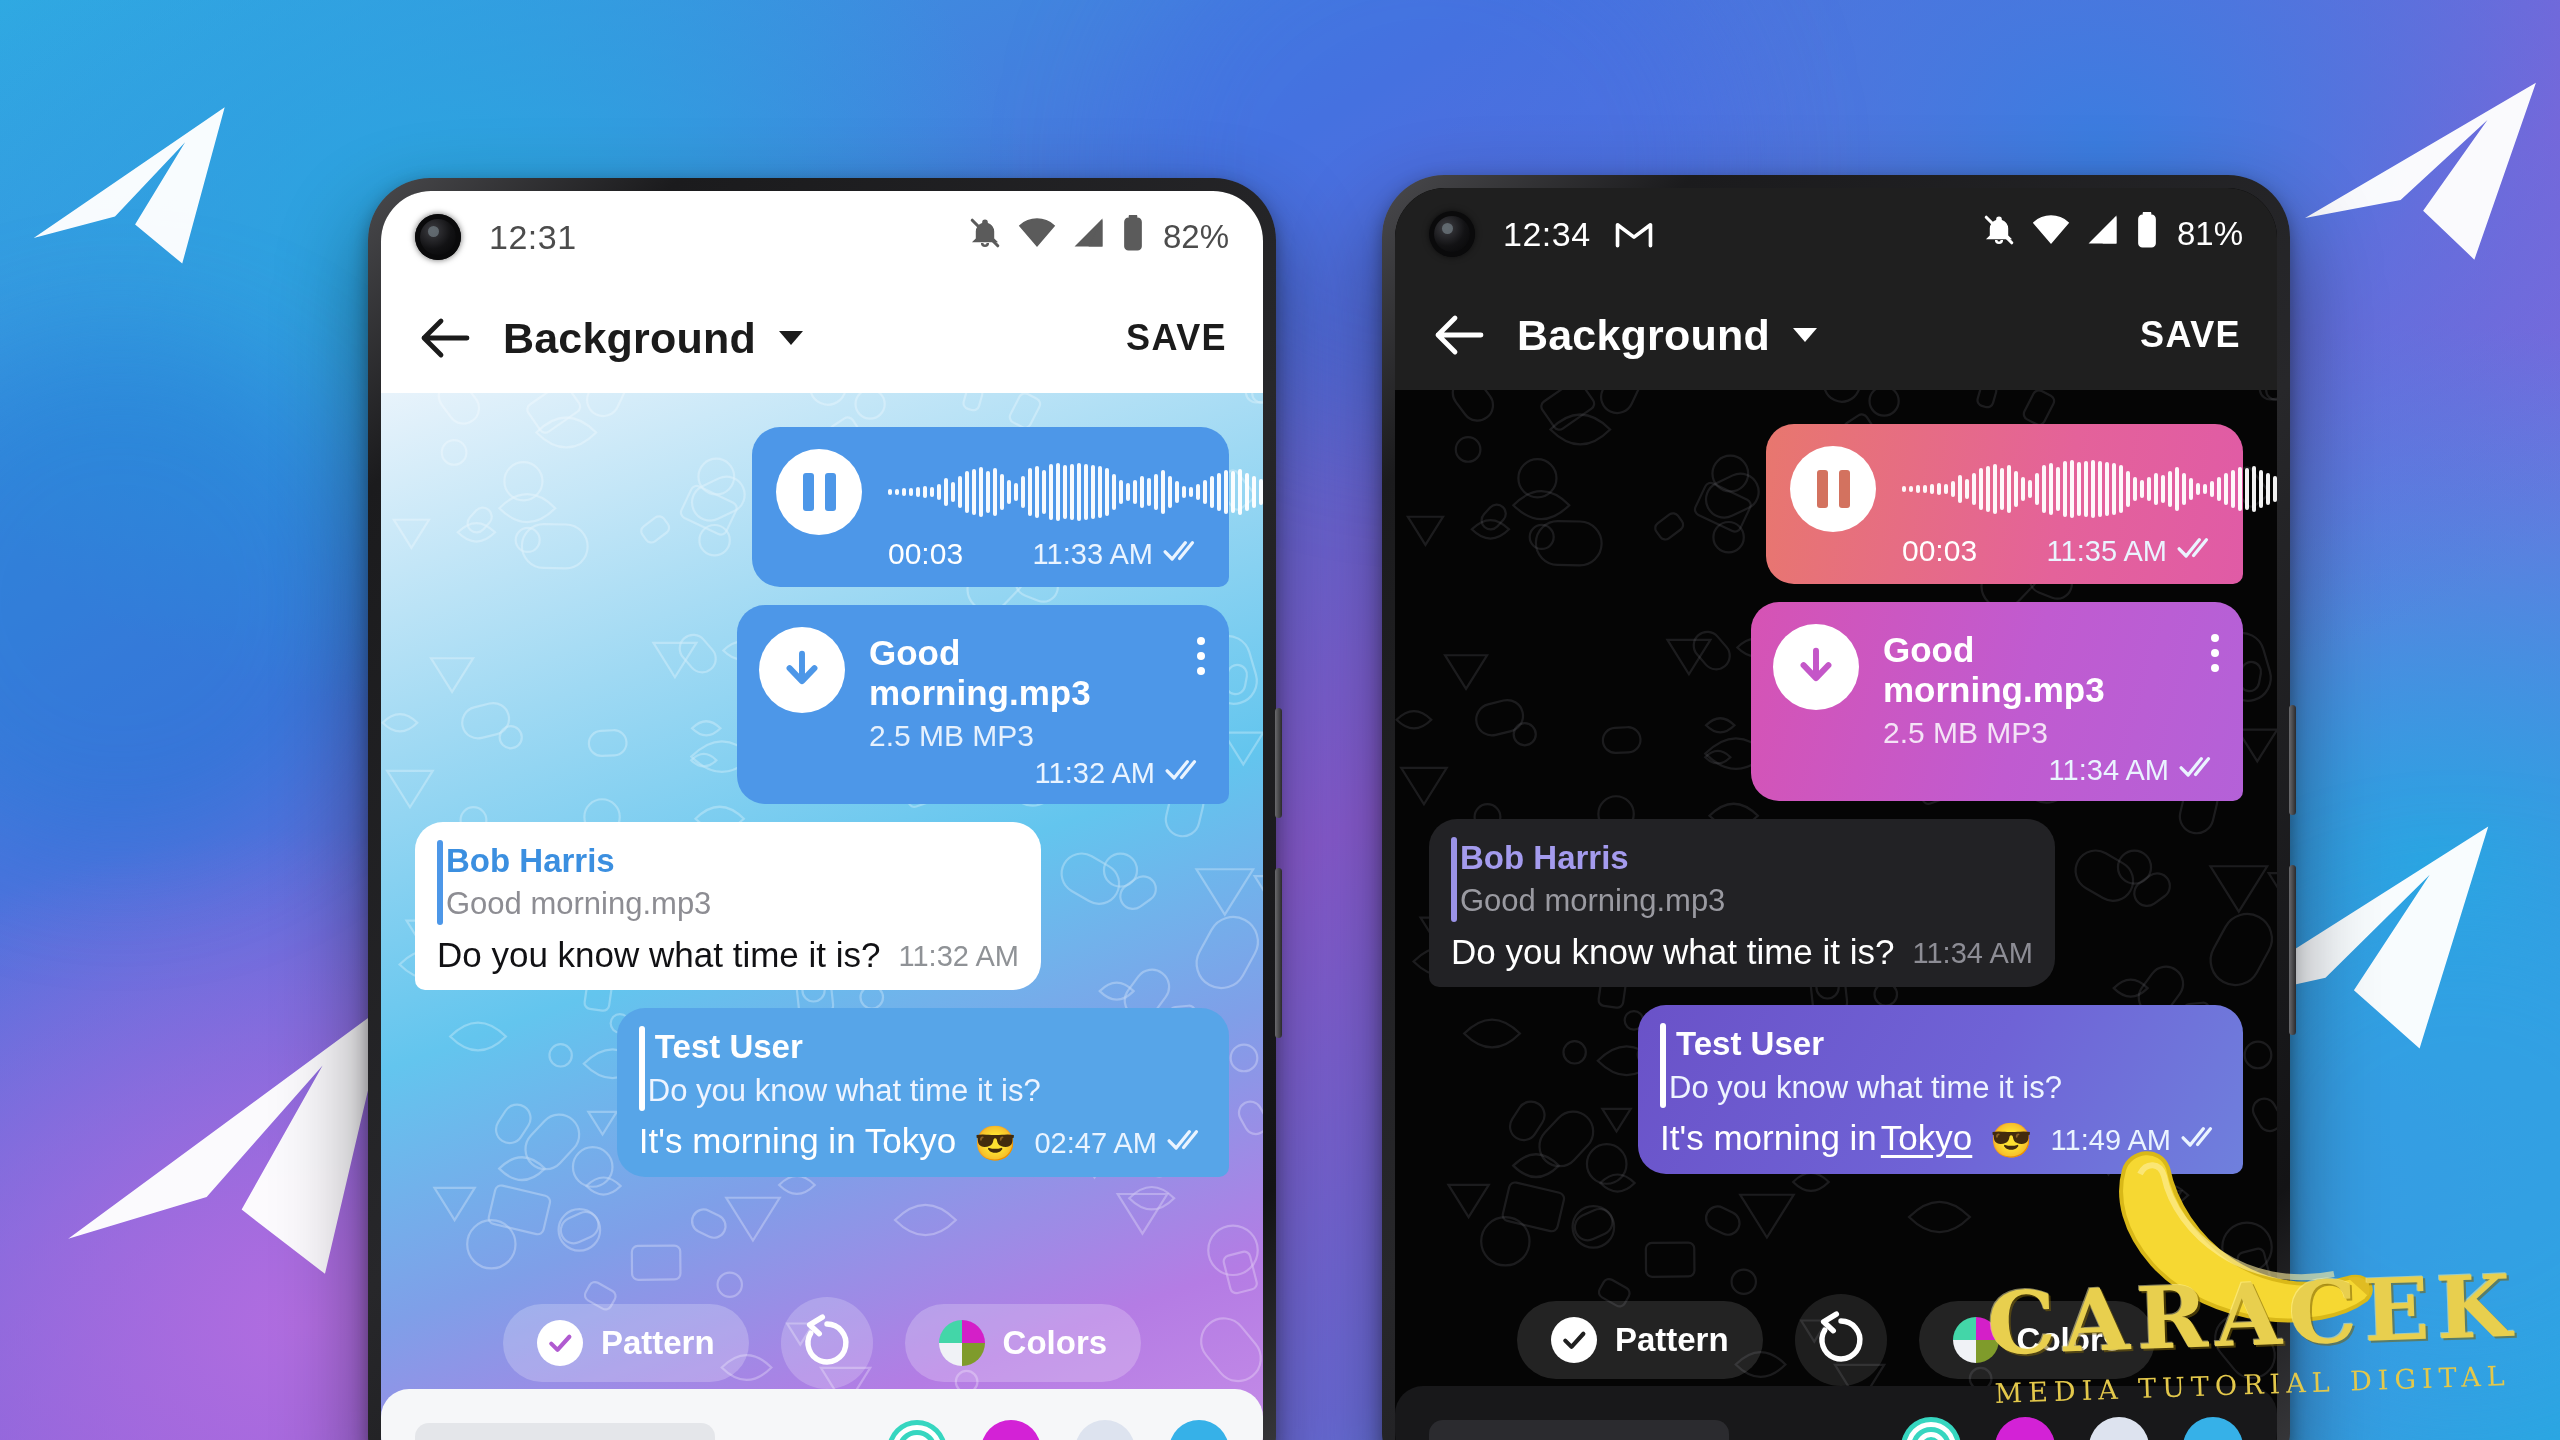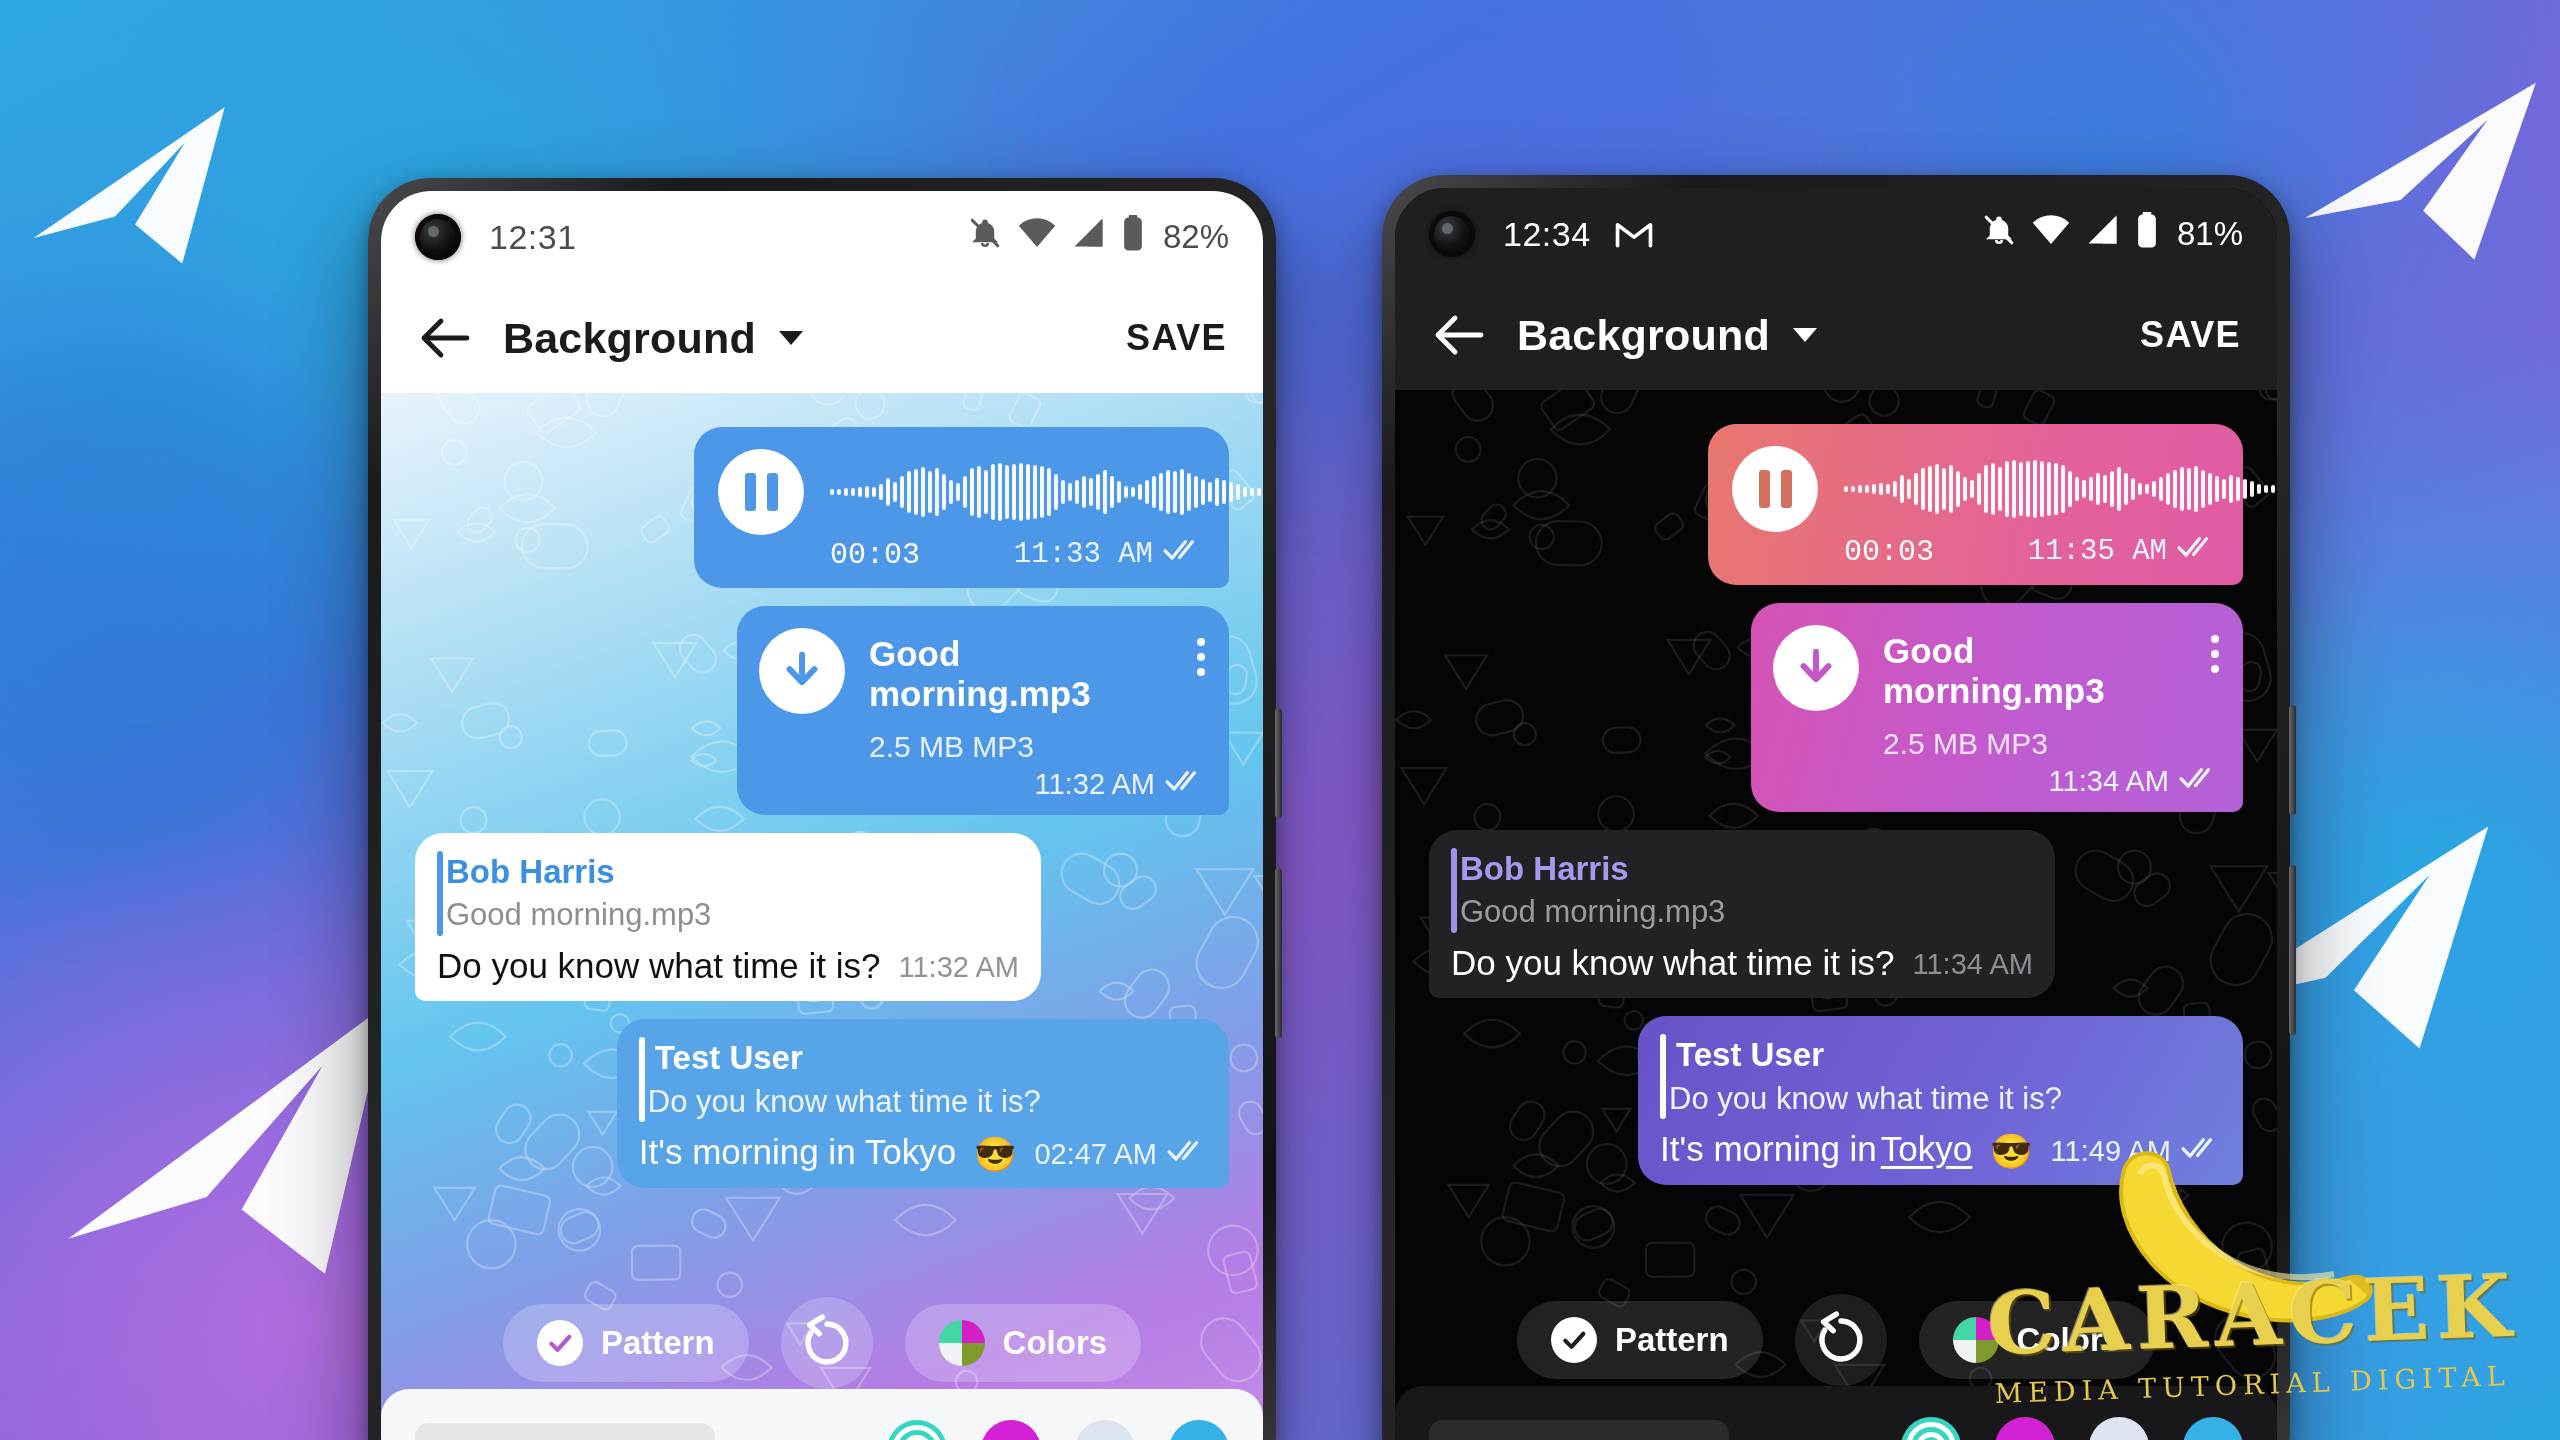--- a/index.html
+++ b/index.html
@@ -115,21 +115,21 @@
   .light .b-audio { background:#4d97e8; }
   .light .b-in    { background:#ffffff; }
   .light .b-out   { background:#57a5e8; }
   
   .dark .b-voice { background:linear-gradient(100deg,#e8776e 0%, #e4629a 62%, #e05ba6 100%); }
   .dark .b-audio { background:linear-gradient(105deg,#d653b4 0%, #c05bd0 55%, #b461d8 100%); }
   .dark .b-in    { background:#222225; }
   .dark .b-out   { background:linear-gradient(120deg,#6a52c8 0%, #6f63d6 55%, #6f80dd 100%); }
 
   
-  .b-voice { width:535px; padding:22px 26px 16px 24px;font-family:Liberation Mono, monospace; }
+  .b-voice { width:477px; padding:22px 26px 16px 24px; }
   .voice-top { display:flex; align-items:center; gap:26px; }
   .play-btn {
     width:86px; height:86px; border-radius:50%;
     background:#ffffff; display:flex; align-items:center; justify-content:center;
     flex:0 0 86px; cursor:pointer;
   }
   .pause-bars { display:flex; gap:11px; }
   .pause-bars i { display:block; width:11px; height:38px; border-radius:3px; }
   .light .pause-bars i { background:#4d97e8; }
   .dark  .pause-bars i { background:#d3725f; }
@@ -142,21 +142,21 @@
 
   
   .b-audio { width:492px; padding:22px 24px 14px 22px; }
   .audio-top { display:flex; align-items:flex-start; gap:24px; }
   .dl-btn {
     width:86px; height:86px; border-radius:50%; background:#ffffff;
     display:flex; align-items:center; justify-content:center; flex:0 0 86px; cursor:pointer;
   }
   .audio-texts { flex:1 1 auto; padding-top:6px; }
   .audio-name { font-size:35px; font-weight:700; color:#ffffff; }
-  .audio-size { font-size:30px; color:#e6f1fd; margin-top:16px;}
+  .audio-size { font-size:30px; color:#e6f1fd; margin-top:6px;}
   .dark .audio-size { color:#f4e3f6; }
   .kebab { display:flex; flex-direction:column; gap:7px; padding-top:10px; cursor:pointer;}
   .kebab i { width:8px; height:8px; border-radius:50%; background:#ffffff; display:block;}
   .audio-meta { display:flex; justify-content:flex-end; margin-top:4px; }
 
   
   .b-in, .b-out { max-width:640px; padding:18px 22px 14px 22px; }
   .reply-quote { display:flex; gap:3px; }
   .quote-bar { width:6px; border-radius:3px; flex:0 0 6px; }
   .light .b-in .quote-bar { background:#4d97e8; }

